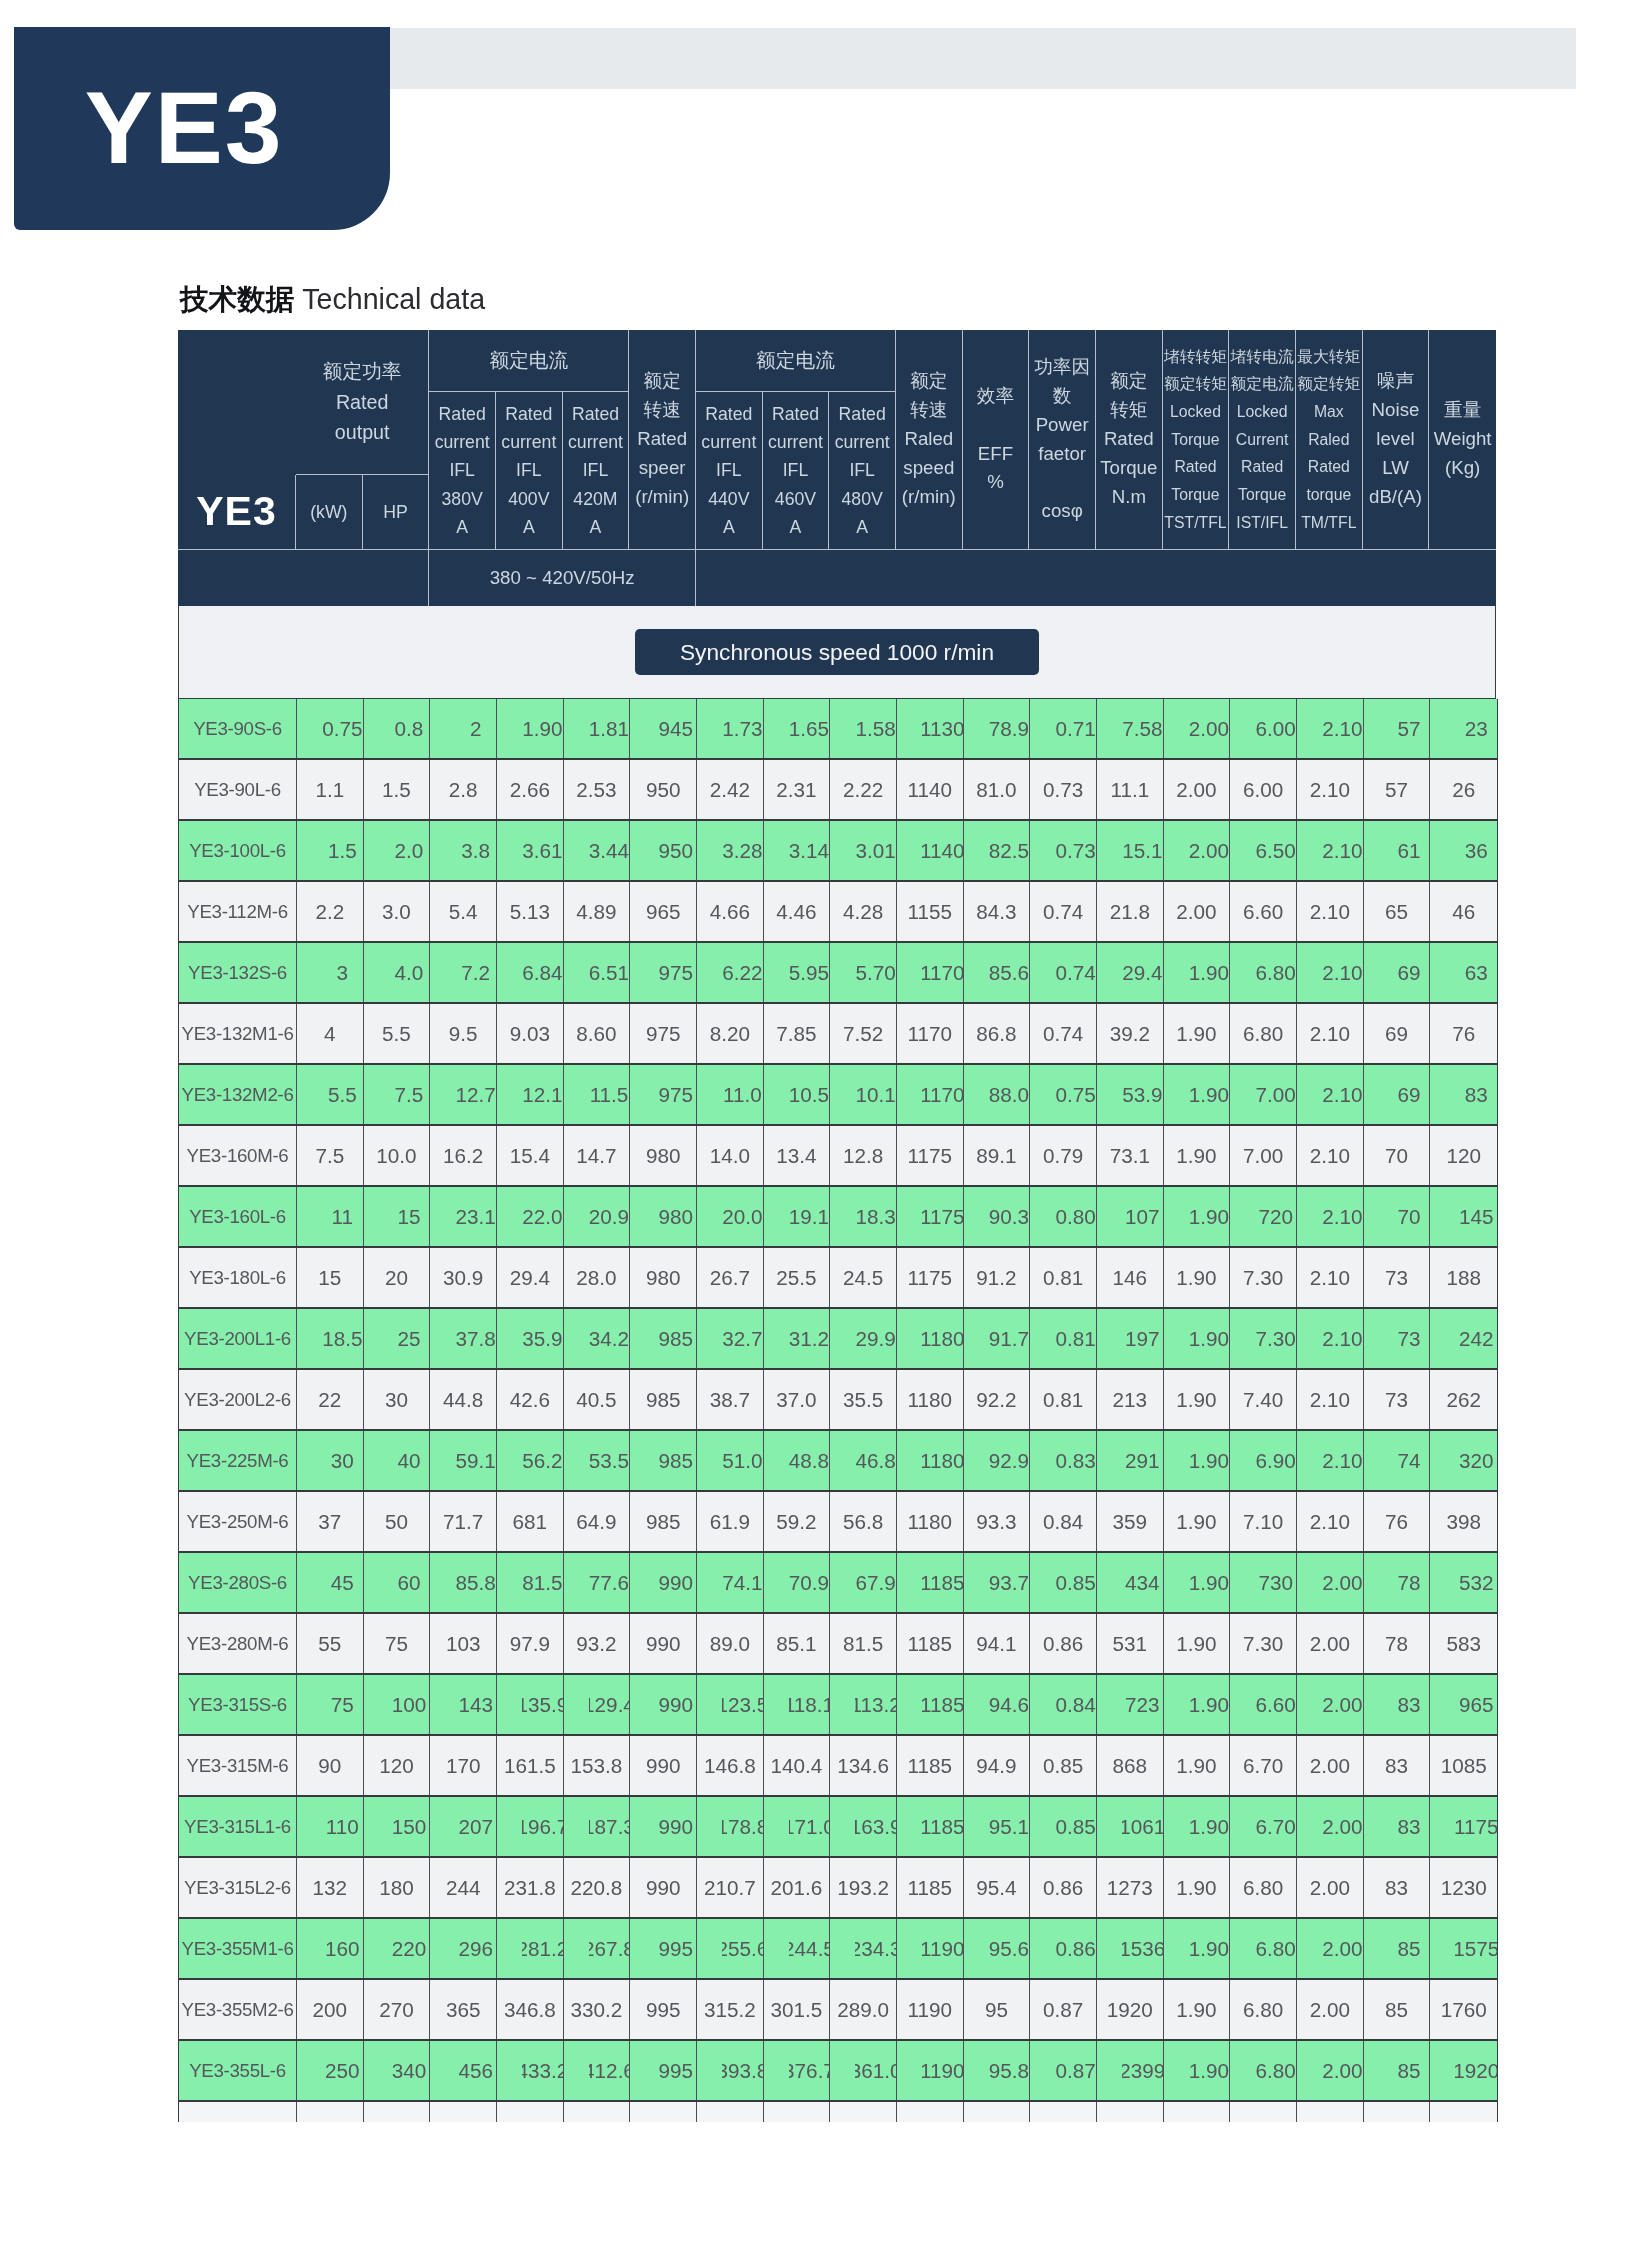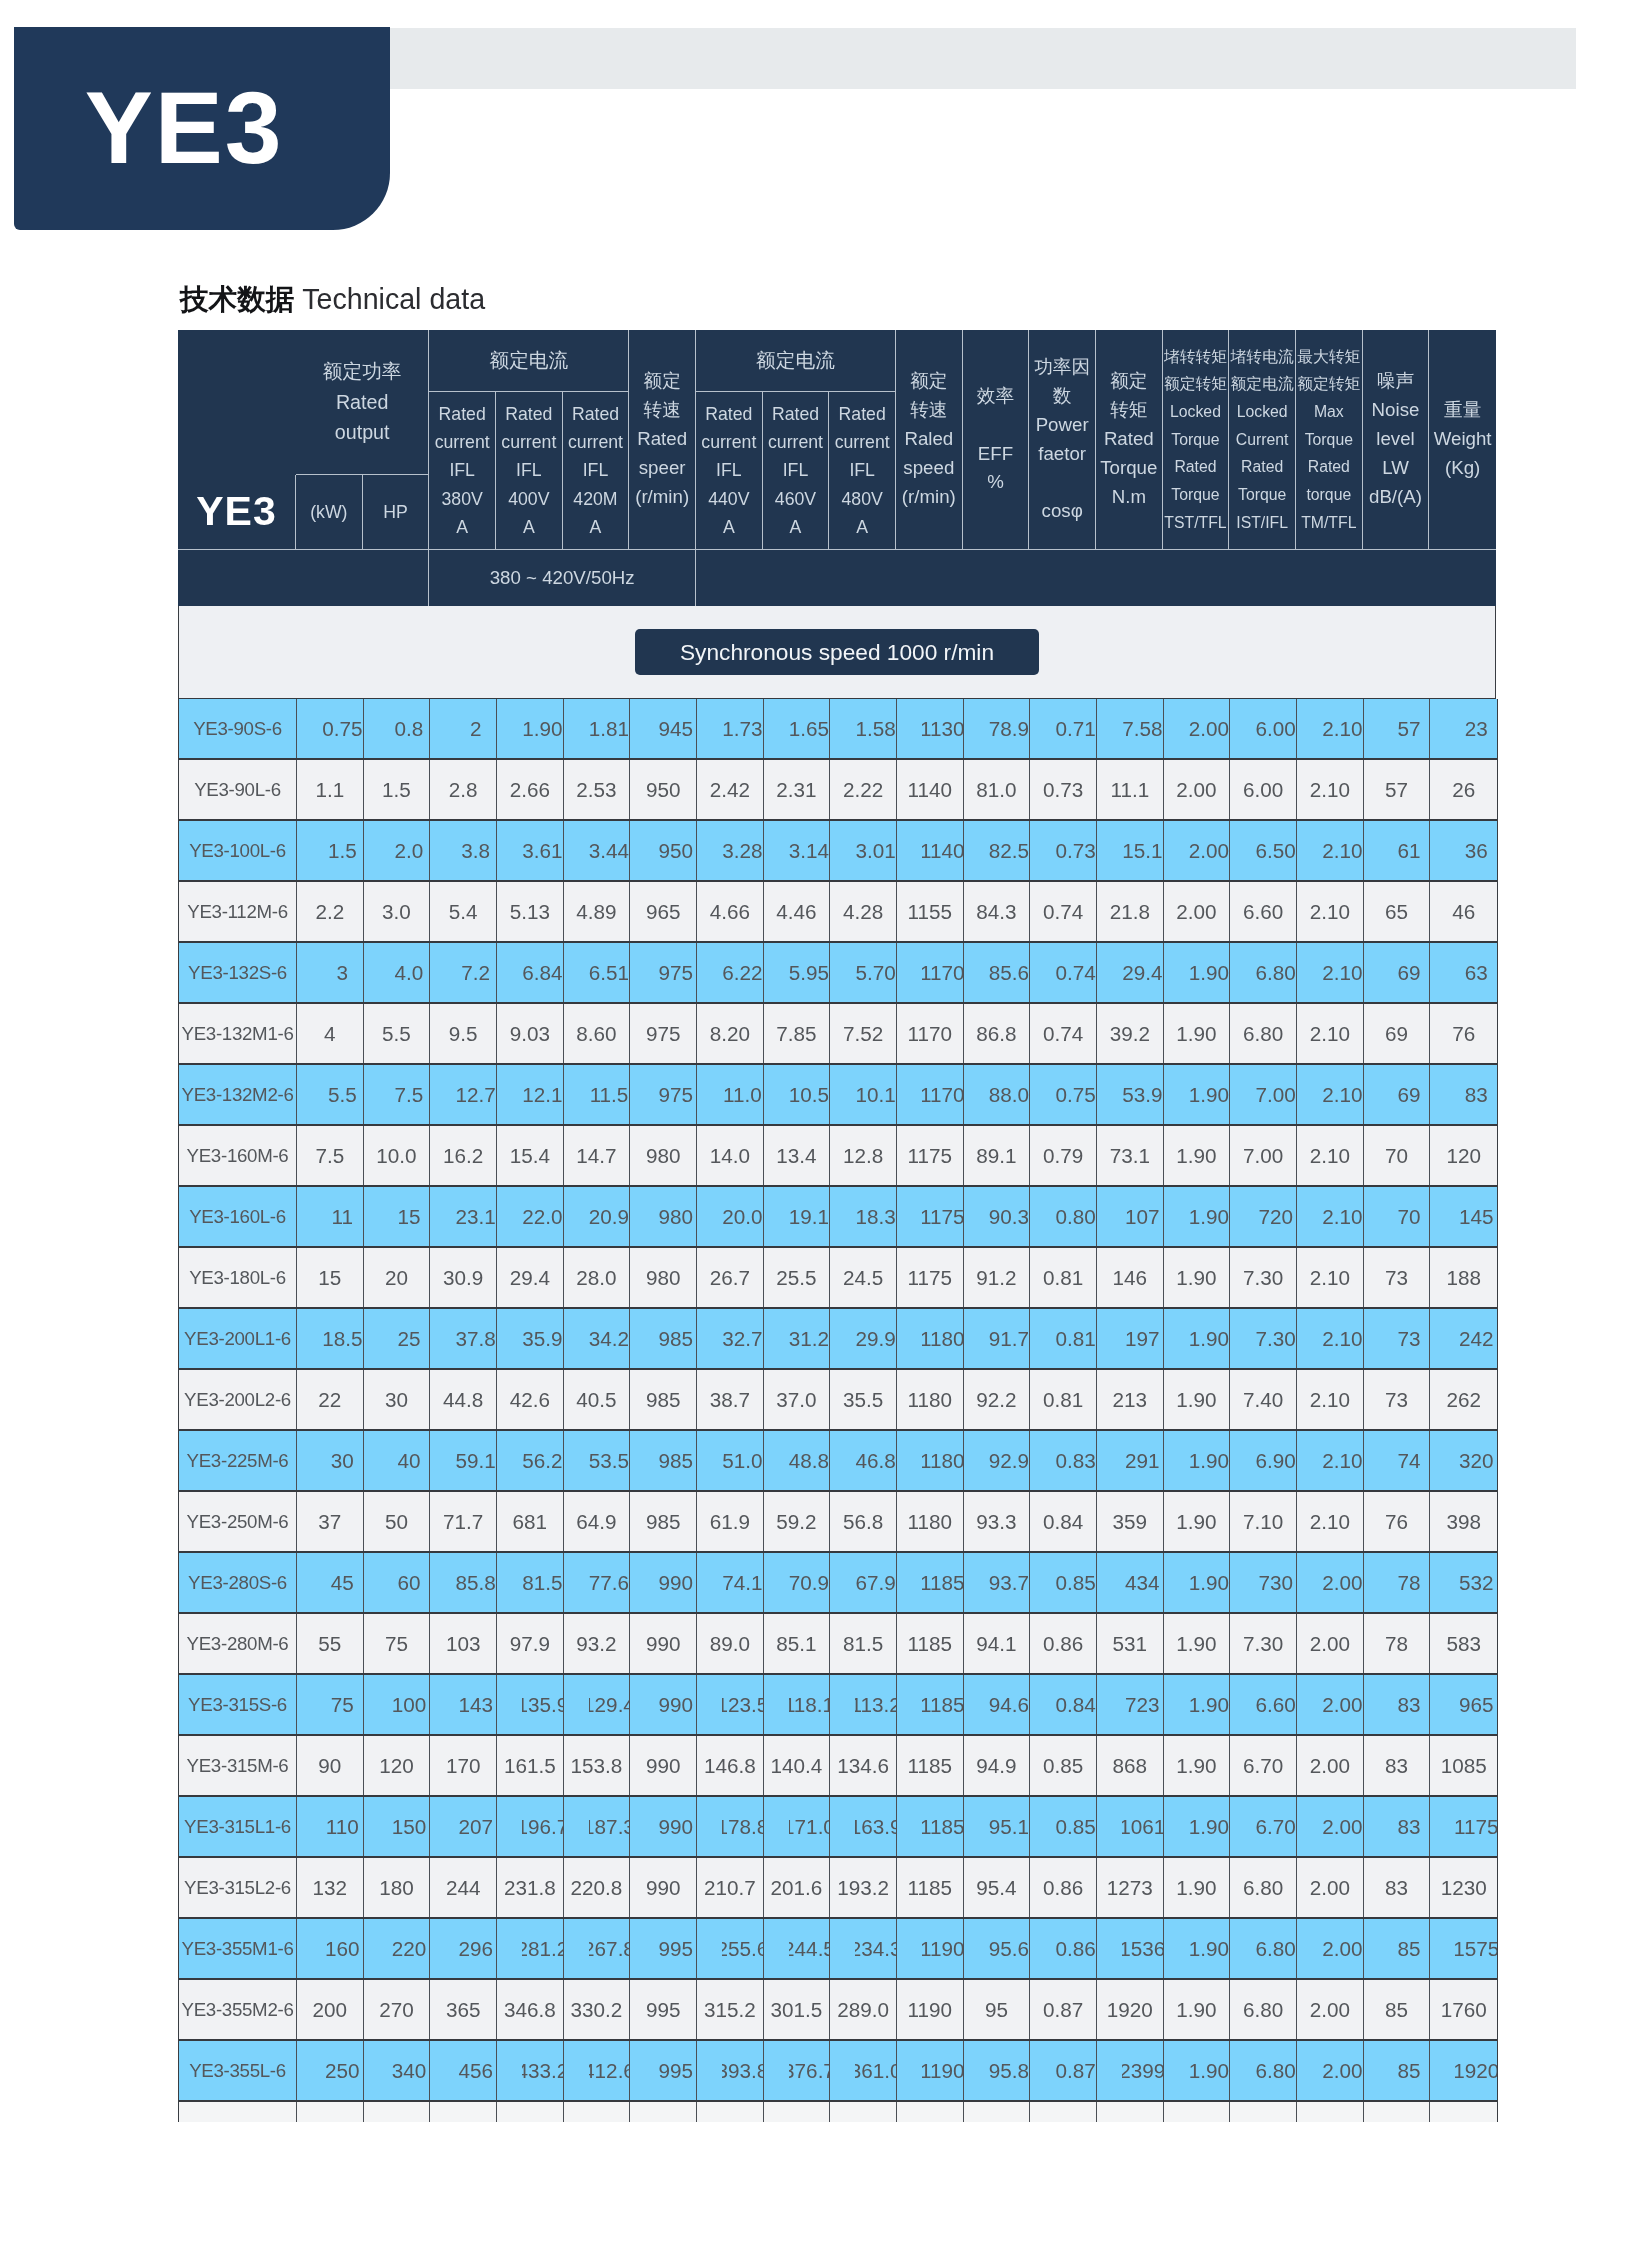--- a/index.html
+++ b/index.html
@@ -36,21 +36,21 @@
   
   #sync-band{position:absolute;left:178px;top:606px;width:1318px;height:94px;background:#eef0f3;
              border-left:1px solid #393d42;border-right:1px solid #393d42;border-bottom:2px solid #36393e;
              display:flex;align-items:center;justify-content:center;box-sizing:border-box;}
   #sync-badge{background:#213650;color:#f2f5f8;font-size:22.7px;padding:9.9px 45px;border-radius:4.9px;}
 
   
   #tdata{position:absolute;left:178px;top:699px;width:1318px;
          border-left:1px solid #393d42;border-right:1px solid #393d42;box-sizing:content-box;}
   .drow{display:grid;grid-template-columns:118px repeat(18,1fr);height:59px;border-bottom:2px solid #36393e;}
-  .drow.odd{background:#7dd3fc;gap:25px;}
+  .drow.odd{background:#86efac;gap:25px;}
   .drow.even{background:#f1f2f4;}
   .drow.partial{height:19.7px;border-bottom:none;background:#f4f5f6;}
   .dcell{display:flex;align-items:center;justify-content:center;border-right:1px solid #4b4f55;
          font-size:20.7px;color:#54575b;overflow:hidden;}
   .dcell:last-child{border-right:none;}
   .dcell.model{font-size:18.7px;letter-spacing:-0.3px;}
 </style>
 </head>
 <body>
 
@@ -106,21 +106,21 @@
     <div class="hc dense r13" style="grid-column:16/17;">堵转电流
 额定电流
 Locked
 Current
 Rated
 Torque
 IST/IFL</div>
     <div class="hc dense r13" style="grid-column:17/18;">最大转矩
 额定转矩
 Max
-Torque
+Raled
 Rated
 torque
 TM/TFL</div>
     <div class="hc r13" style="grid-column:18/19;">噪声
 Noise
 level
 LW
 dB/(A)</div>
     <div class="hc r13 noR" style="grid-column:19/20;">重量
 Weight

